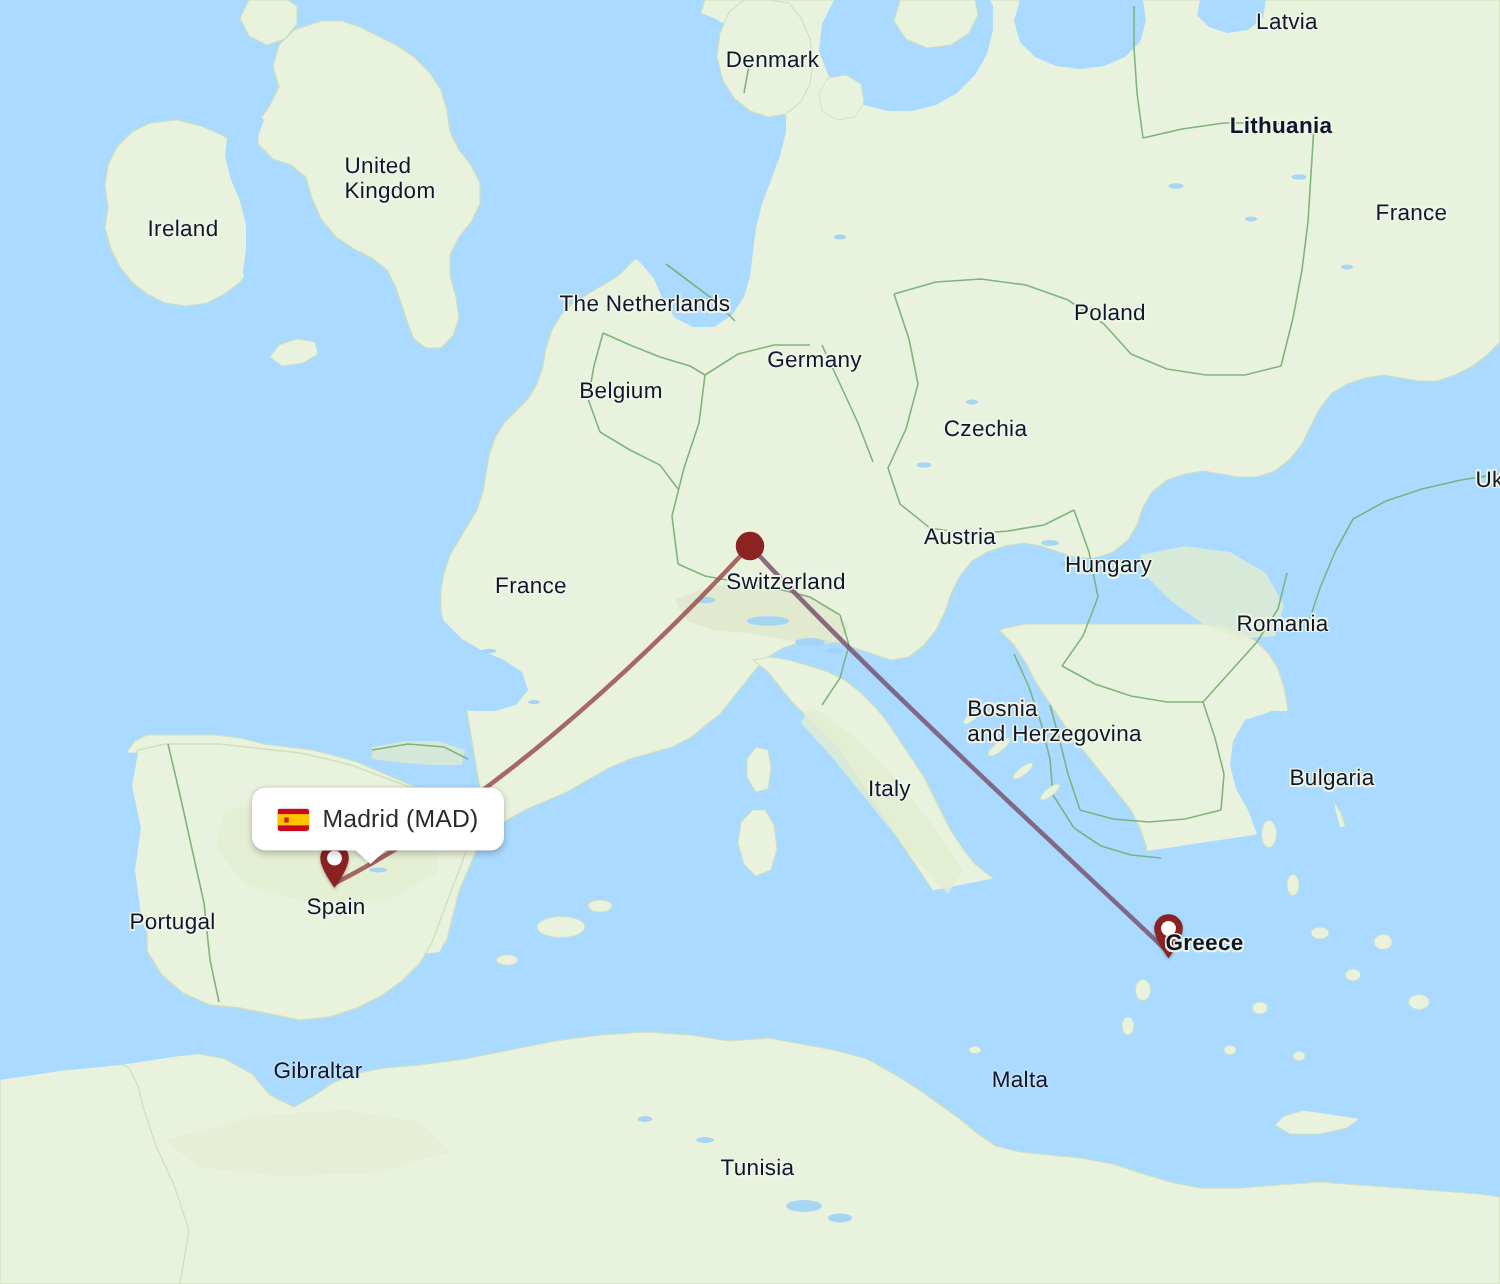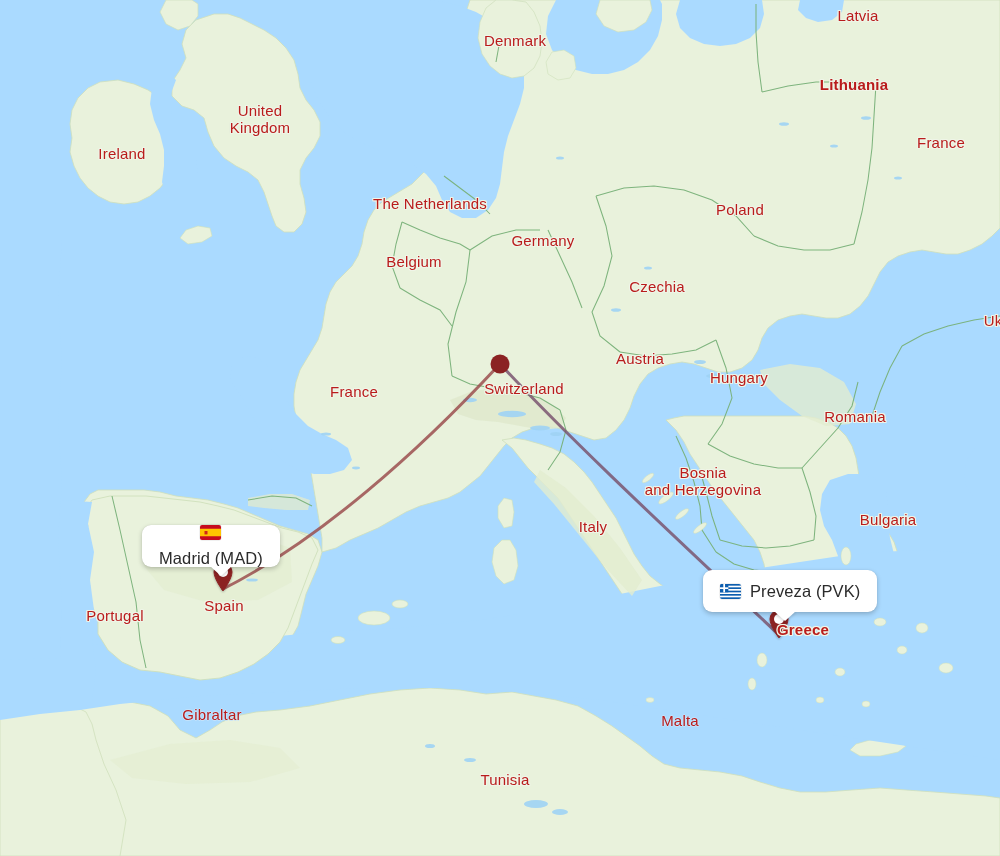--- a/index.html
+++ b/index.html
@@ -22,28 +22,28 @@
     position: absolute;
     left: 0; top: 0;
     width: 1000px;
     height: 856px;
     display: block;
   }
 
   
   .country-label {
     position: absolute;
-    color: #b91c1c;
+    color: #0f172a;
     font-family: "Liberation Sans", sans-serif;
     font-size: 15px;
     font-weight: 400;
     letter-spacing: 0.2px;
     white-space: pre;
     line-height: 17px;
-    text-align: center;
+    text-align: left;
     transform: translate(-50%, -50%);
     pointer-events: none;
     text-shadow:
        1px  0   0 rgba(240,245,232,0.9),
       -1px  0   0 rgba(240,245,232,0.9),
        0    1px 0 rgba(240,245,232,0.9),
        0   -1px 0 rgba(240,245,232,0.9),
        1px  1px 0 rgba(240,245,232,0.9),
       -1px -1px 0 rgba(240,245,232,0.9),
        1px -1px 0 rgba(240,245,232,0.9),
@@ -506,43 +506,26 @@
     <div class="country-label" style="left:876px;top:519px;padding-left:24px;"><span>Bulgaria</span></div>
     <div class="country-label" style="left:593px;top:526px;"><span>Italy</span></div>
     <div class="country-label" style="left:224px;top:605px;"><span>Spain</span></div>
     <div class="country-label" style="left:115px;top:615px;"><span>Portugal</span></div>
     <div class="country-label" style="left:803px;top:629px;font-weight:bold;"><span>Greece</span></div>
     <div class="country-label sea" style="left:182px;top:714px;"><span>Gibraltar</span></div>
     <div class="country-label sea" style="left:632px;top:720px;padding-left:36px;"><span>Malta</span></div>
     <div class="country-label" style="left:505px;top:779px;"><span>Tunisia</span></div>
   </div>
 
-  <div class="tooltip" style="left:142px;top:525px;flex-direction:column;">
+  <div class="tooltip" style="left:168px;top:525px;">
     <span class="flag">
       <svg viewBox="0 0 21 15" width="21" height="15">
         <rect x="0" y="0" width="21" height="15" fill="#c60b1e"></rect>
         <rect x="0" y="3.75" width="21" height="7.5" fill="#ffc400"></rect>
         <rect x="4.5" y="6" width="3" height="3.4" fill="#c60b1e" opacity="0.85"></rect>
       </svg>
     </span>
     <span class="tooltip-text">Madrid (MAD)</span>
     <span class="tooltip-tail" style="left:68px;"></span>
   </div>
 
-  <div class="tooltip" style="left:703px;top:570px;">
-    <span class="flag">
-      <svg viewBox="0 0 21 15" width="21" height="15">
-        <rect x="0" y="0" width="21" height="15" fill="#ffffff"></rect>
-        <rect x="0" y="0" width="21" height="1.667" fill="#0d5eaf"></rect>
-        <rect x="0" y="3.334" width="21" height="1.667" fill="#0d5eaf"></rect>
-        <rect x="0" y="6.667" width="21" height="1.667" fill="#0d5eaf"></rect>
-        <rect x="0" y="10" width="21" height="1.667" fill="#0d5eaf"></rect>
-        <rect x="0" y="13.33" width="21" height="1.667" fill="#0d5eaf"></rect>
-        <rect x="0" y="0" width="8.34" height="8.34" fill="#0d5eaf"></rect>
-        <rect x="3.3" y="0" width="1.74" height="8.34" fill="#ffffff"></rect>
-        <rect x="0" y="3.3" width="8.34" height="1.74" fill="#ffffff"></rect>
-      </svg>
-    </span>
-    <span class="tooltip-text">Preveza (PVK)</span>
-    <span class="tooltip-tail" style="left:71px;"></span>
-  </div>
 
 </div>
 
 </body></html>

